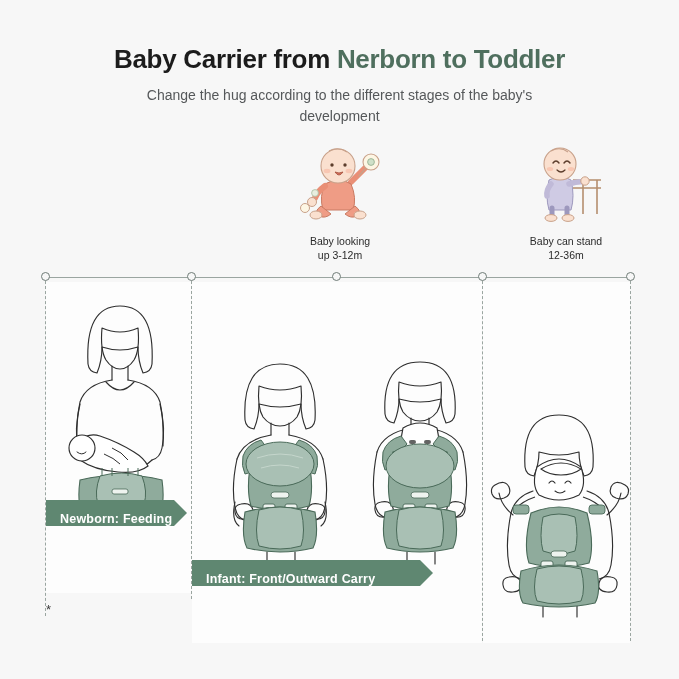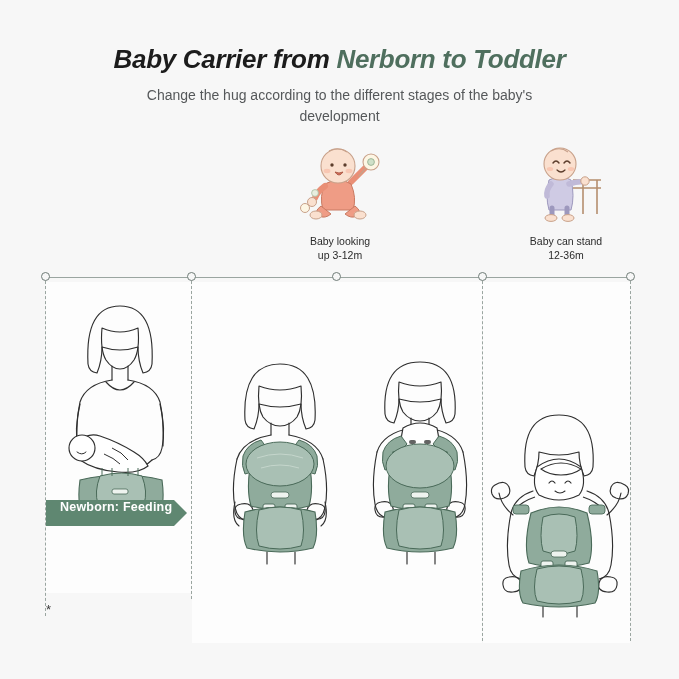--- a/index.html
+++ b/index.html
@@ -26,21 +26,20 @@
     width: 679px;
     text-align: center;
   }
   #title {
     font-size: 26px;
     font-weight: bold;
     color: #1c1c1c;
     letter-spacing: -0.3px;
     line-height: 34px;
     margin: 0;
-    font-style: italic;
   }
   #title .accent {
     color: #4f6f5e;
   }
   #subtitle {
     font-size: 14px;
     color: #55585a;
     line-height: 21px;
     margin: 9px auto 2px auto;
     width: 420px;
@@ -112,21 +111,21 @@
   .figure {
     position: absolute;
   }
 
   
   .banner {
     position: absolute;
     height: 26px;
     background: #5f8771;
     display: flex;
-    align-items: flex-start;
+    align-items: flex-end;
     color: #ffffff;
     font-size: 12.5px;
     font-weight: bold;
     letter-spacing: 0.2px;
     padding-left: 14px;
     box-sizing: border-box;
   }
   .banner .arrow {
     position: absolute;
     right: -13px;
@@ -365,20 +364,24 @@
         <ellipse cx="75" cy="114" rx="34" ry="22" fill="#a9c0b4" stroke="#4a6a59" stroke-width="1"></ellipse>
         <rect x="66" y="140" width="18" height="6" rx="3" fill="#eef3ef" stroke="#4a6a59" stroke-width="0.8"></rect>
         <rect x="58" y="152" width="12" height="10" rx="2" fill="#eef3ef" stroke="#4a6a59" stroke-width="0.9"></rect>
         <rect x="80" y="152" width="12" height="10" rx="2" fill="#eef3ef" stroke="#4a6a59" stroke-width="0.9"></rect>
         <path d="M40 160 q35 -10 70 0 q4 24 -2 36 q-33 8 -66 0 q-6 -12 -2 -36 z" fill="#8fab9c" stroke="#4a6a59" stroke-width="1.1"></path>
         <path d="M54 158 q21 -6 42 0 q5 22 0 36 q-21 6 -42 0 q-5 -14 0 -36 z" fill="#a9c0b4" stroke="#4a6a59" stroke-width="1"></path>
       </g>
     </svg>
   </div>
 
+  <div class="banner" style="left:192px; top:560px; width:228px;">
+    <span>Infant:  Front/Outward Carry</span>
+    <span class="arrow"></span>
+  </div>
 
   <div class="figure" style="left:487px; top:405px;">
     <svg width="145" height="215" viewBox="0 0 145 215">
       <g fill="none" stroke="#2f2f2f" stroke-width="1.15" stroke-linejoin="round" stroke-linecap="round">
 
         <path d="M38 62 q-3 -52 34 -52 q37 0 34 52 q-1 8 -9 9 q-5 -12 -5 -24 q-20 6 -40 0 q0 12 -5 24 q-8 -1 -9 -9 z"></path>
 
         <path d="M46 86 q-18 6 -22 22 M100 86 q18 6 22 22"></path>
         <path d="M24 108 q-6 30 -2 52 q2 12 12 14 M122 108 q6 30 2 52 q-2 12 -12 14"></path>
 

